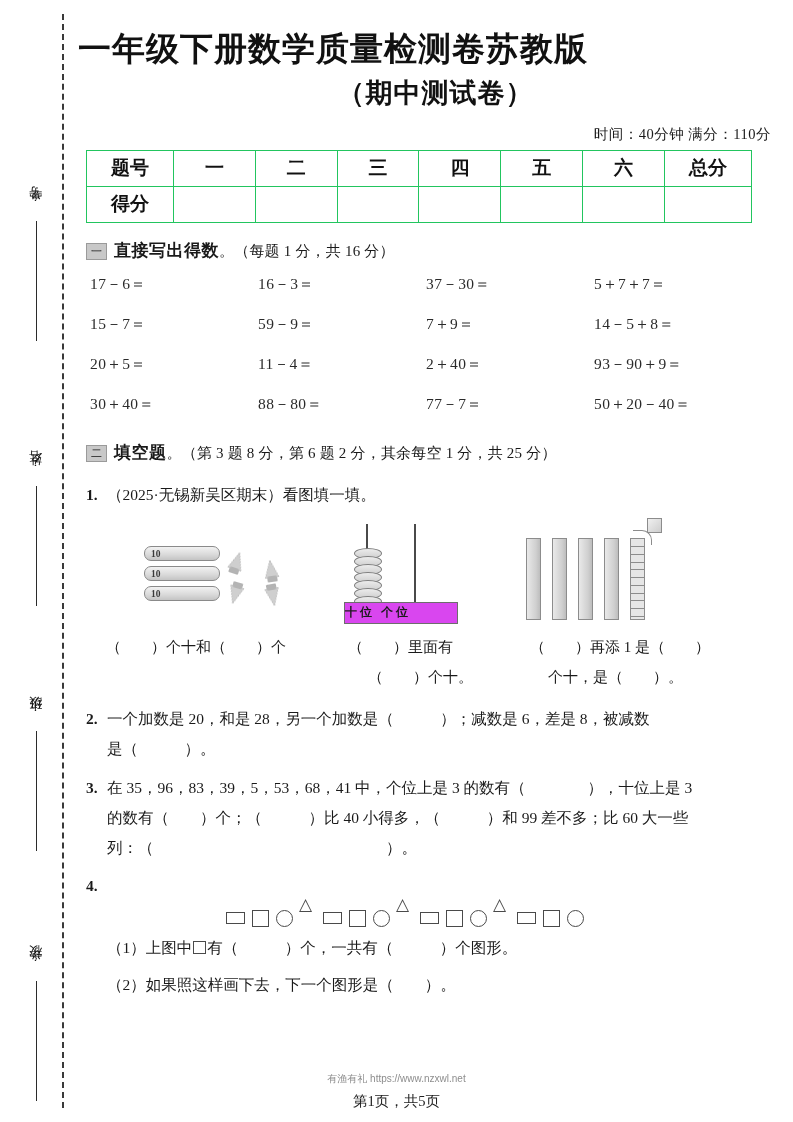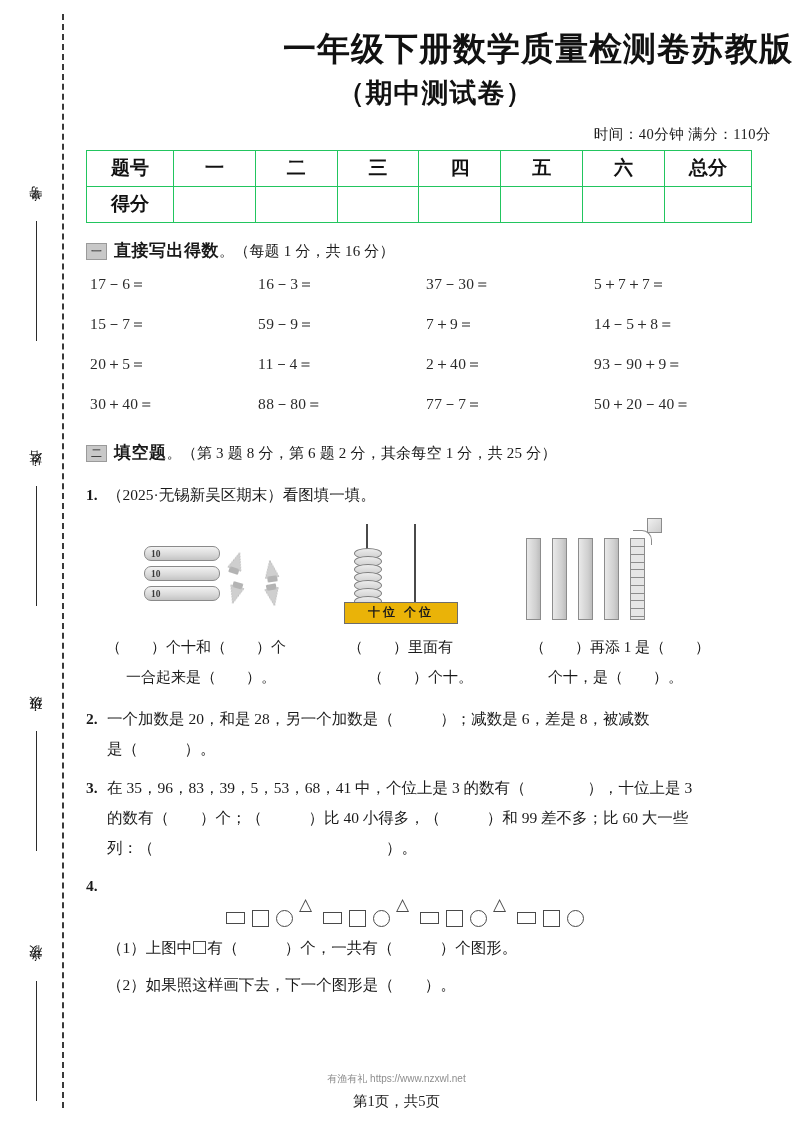--- a/index.html
+++ b/index.html
@@ -51,21 +51,21 @@
   
   .page {
     position: absolute;
     left: 78px; top: 0;
     width: 715px; height: 1122px;
   }
 
   .title {
     margin: 0;
     padding-top: 28px;
-    text-align: right;
+    text-align: left;
     font-size: 33px;
     font-weight: 700;
     letter-spacing: 1px;
     line-height: 1.3;
     color: #111;
   }
   .subtitle {
     margin: 4px 0 0 0;
     text-align: center;
     font-size: 27px;
@@ -229,24 +229,23 @@
     border: 1px solid #7e7e7e;
     border-radius: 50%;
     background: linear-gradient(180deg,#ececec,#cfcfcf);
     left: 14px;
   }
   .abacus-base {
     position: absolute;
     left: 4px; top: 80px;
     width: 112px; height: 20px;
     border: 1px solid #6d6d6d;
-    background: #eab308;
+    background: #d946ef;
     font-size: 12px;
     font-weight: 700;
-    text-align: center;
     line-height: 19px;
     letter-spacing: 3px;
     color: #1a1a1a;
   }
 
   .sticks { position: relative; width: 150px; height: 104px; }
   .stick {
     position: absolute;
     top: 20px;
     width: 13px; height: 80px;
@@ -498,21 +497,20 @@
         <div class="cube-link"></div>
         <div class="cube"></div>
       </div>
     </div>
   </div>
 
   <div class="fill-cols">
     <span class="fc fc1">（　　）个十和（　　）个</span>
     <span class="fc fc2">（　　）里面有</span>
     <span class="fc fc3">（　　）再添 1 是（　　）</span>
-    <span class="fc-l2 fl1">一合起来是（　　）。</span>
     <span class="fc-l2 fl2">（　　）个十。</span>
     <span class="fc-l2 fl3">个十，是（　　）。</span>
   </div>
 
   <div class="q" style="margin-top:10px;">
     <span class="q-num">2.</span><span class="q-body">一个加数是 20，和是 28，另一个加数是（　　　）；减数是 6，差是 8，被减数</span>
     <span class="q-indent">是（　　　）。</span>
   </div>
 
   <div class="q" style="margin-top:8px;">

